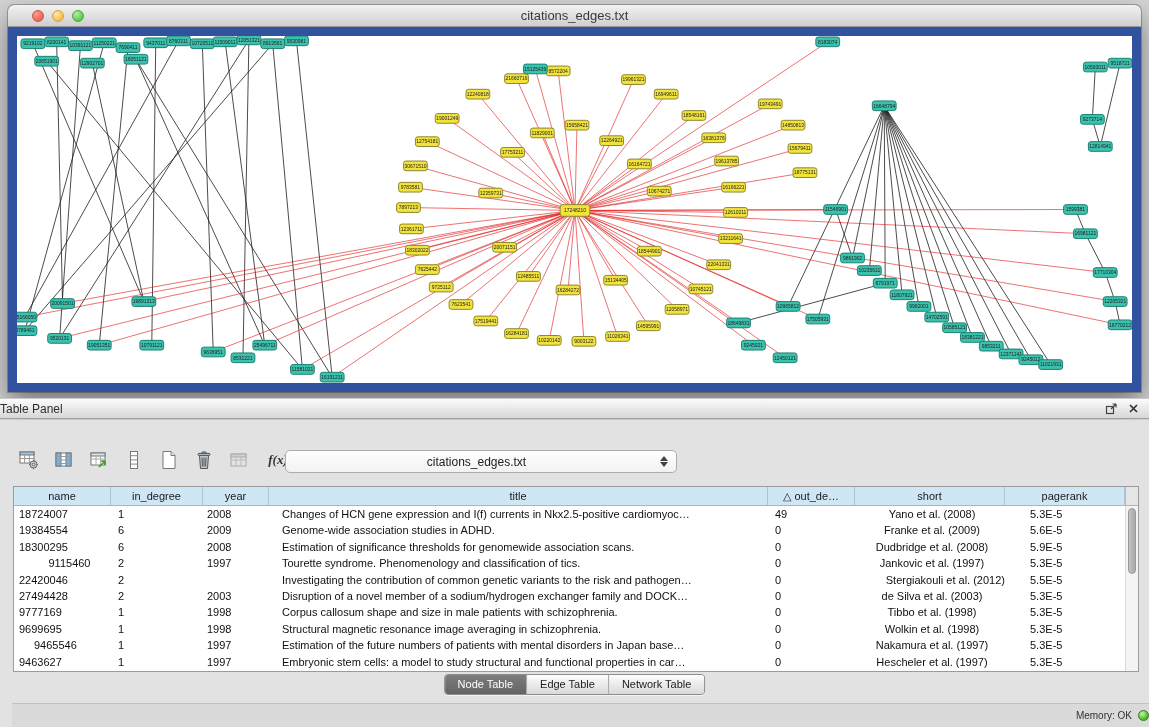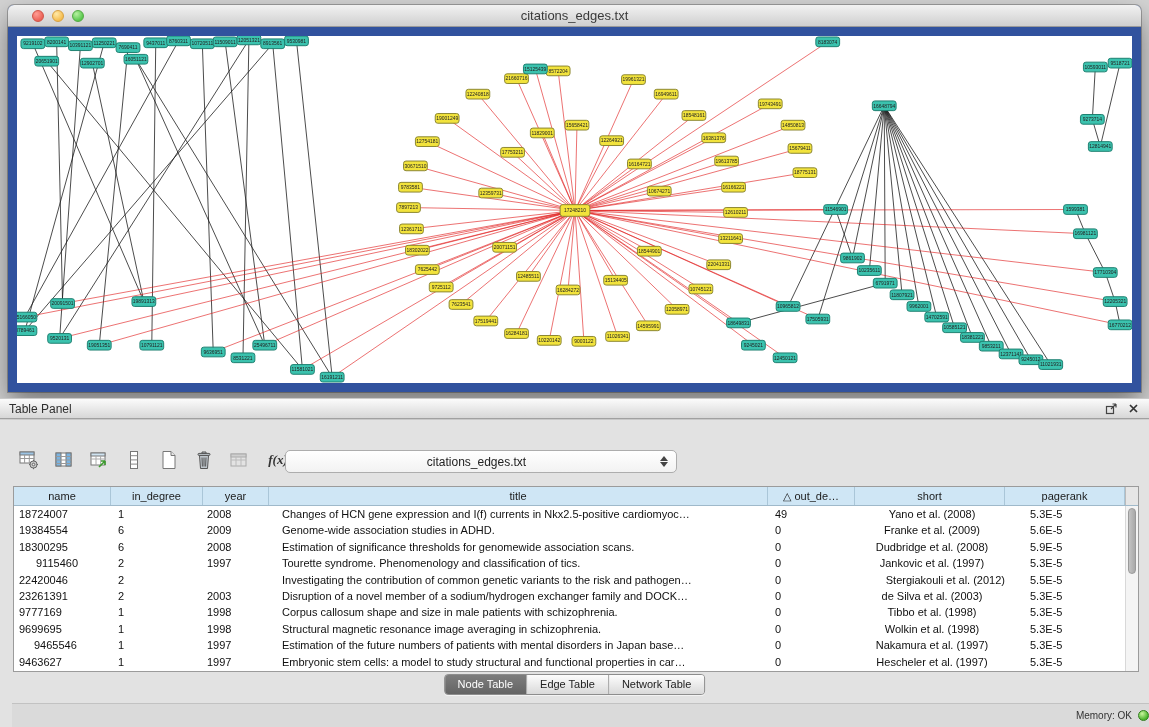--- a/index.html
+++ b/index.html
@@ -36,21 +36,21 @@
   .net-canvas { width:100%; height:100%; background:#ffffff; position:relative; }
   .net-canvas svg { display:block; width:100%; height:100%; }
 
   
   .panel-header {
     position:absolute; left:0; top:398px; width:1149px; height:21px;
     background:linear-gradient(#fbfbfb,#d7d7d7);
     border-top:1px solid #c9c9c9; border-bottom:1px solid #a0a0a0;
     display:flex; align-items:center;
   }
-  .panel-header .ph-title { font-size:12px; color:#2e2e2e; padding-left:9px; }
+  .panel-header .ph-title { font-size:12px; color:#2e2e2e; }
   .ph-icons { margin-left:auto; display:flex; align-items:center; gap:10px; padding-right:10px; }
   .ph-icons svg { display:block; }
 
   .panel-body {
     position:absolute; left:0; top:420px; width:1149px; height:307px;
     background:#e2e2e2;
   }
 
   
   .toolbar { position:absolute; left:18px; top:446px; height:28px; display:flex; align-items:center; gap:13px; }
@@ -792,39 +792,39 @@
       <div class="trow">
         <div class="tcell" style="width: 97px; text-align: left; padding-left: 5px;">18300295</div>
         <div class="tcell" style="width: 92px; text-align: left; padding-left: 7px;">6</div>
         <div class="tcell" style="width: 66px; text-align: left; padding-left: 4px;">2008</div>
         <div class="tcell" style="width: 499px; text-align: left; padding-left: 13px;">Estimation of significance thresholds for genomewide association scans.</div>
         <div class="tcell" style="width: 87px; text-align: left; padding-left: 7px;">0</div>
         <div class="tcell" style="width: 150px; text-align: center;">Dudbridge et al. (2008)</div>
         <div class="tcell" style="width: 120px; text-align: left; padding-left: 25px;">5.9E-5</div>
       </div>
       <div class="trow">
-        <div class="tcell" style="width: 97px; text-align: left; padding-left: 22px;">9115460</div>
+        <div class="tcell" style="width: 97px; text-align: center; padding-left: 14px;">9115460</div>
         <div class="tcell" style="width: 92px; text-align: left; padding-left: 7px;">2</div>
         <div class="tcell" style="width: 66px; text-align: left; padding-left: 4px;">1997</div>
         <div class="tcell" style="width: 499px; text-align: left; padding-left: 13px;">Tourette syndrome. Phenomenology and classification of tics.</div>
         <div class="tcell" style="width: 87px; text-align: left; padding-left: 7px;">0</div>
         <div class="tcell" style="width: 150px; text-align: center;">Jankovic et al. (1997)</div>
         <div class="tcell" style="width: 120px; text-align: left; padding-left: 25px;">5.3E-5</div>
       </div>
       <div class="trow">
         <div class="tcell" style="width: 97px; text-align: left; padding-left: 5px;">22420046</div>
         <div class="tcell" style="width: 92px; text-align: left; padding-left: 7px;">2</div>
         <div class="tcell" style="width: 66px; text-align: left; padding-left: 4px; margin-top: 36px;">2012</div>
         <div class="tcell" style="width: 499px; text-align: left; padding-left: 13px;">Investigating the contribution of common genetic variants to the risk and pathogen…</div>
         <div class="tcell" style="width: 87px; text-align: left; padding-left: 7px;">0</div>
         <div class="tcell" style="width: 150px; text-align: right;">Stergiakouli et al. (2012)</div>
         <div class="tcell" style="width: 120px; text-align: left; padding-left: 25px;">5.5E-5</div>
       </div>
       <div class="trow">
-        <div class="tcell" style="width: 97px; text-align: left; padding-left: 5px;">23261391</div>
+        <div class="tcell" style="width: 97px; text-align: left; padding-left: 5px;">27494428</div>
         <div class="tcell" style="width: 92px; text-align: left; padding-left: 7px;">2</div>
         <div class="tcell" style="width: 66px; text-align: left; padding-left: 4px;">2003</div>
         <div class="tcell" style="width: 499px; text-align: left; padding-left: 13px;">Disruption of a novel member of a sodium/hydrogen exchanger family and DOCK…</div>
         <div class="tcell" style="width: 87px; text-align: left; padding-left: 7px;">0</div>
         <div class="tcell" style="width: 150px; text-align: center;">de Silva et al. (2003)</div>
         <div class="tcell" style="width: 120px; text-align: left; padding-left: 25px;">5.3E-5</div>
       </div>
       <div class="trow">
         <div class="tcell" style="width: 97px; text-align: left; padding-left: 5px;">9777169</div>
         <div class="tcell" style="width: 92px; text-align: left; padding-left: 7px;">1</div>

